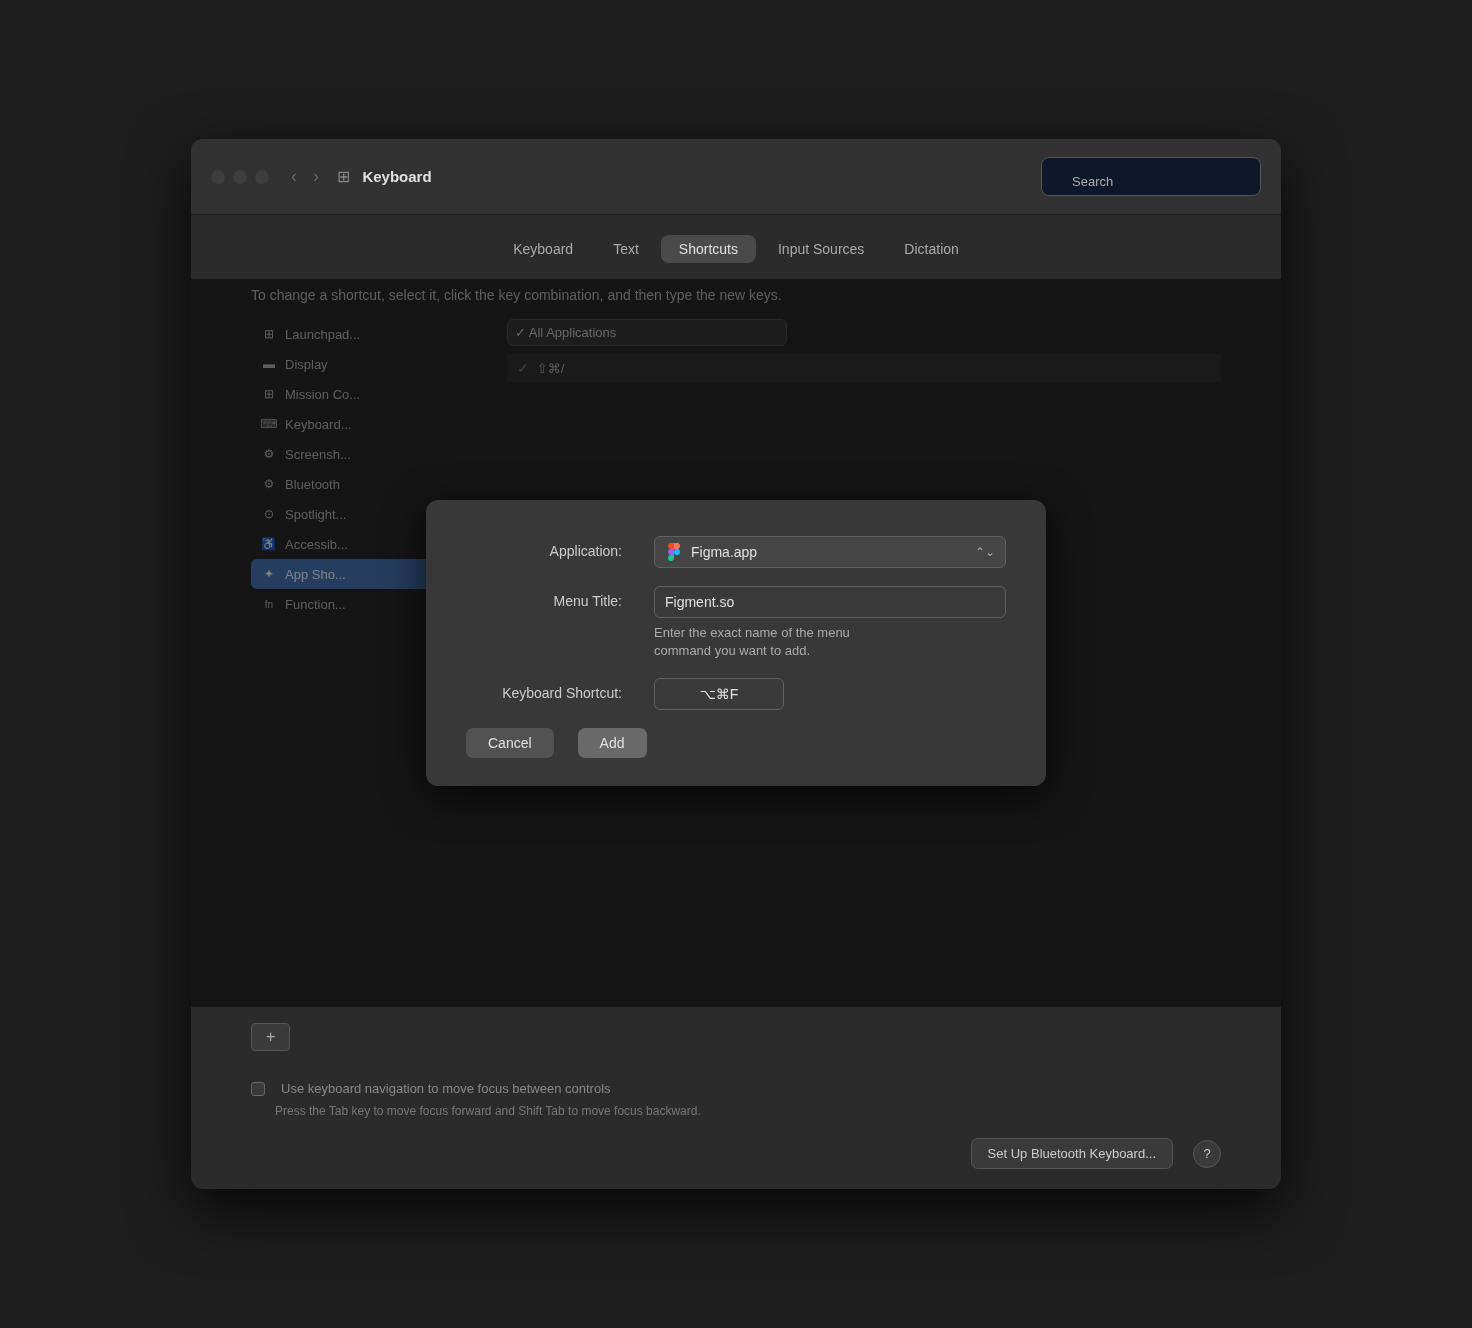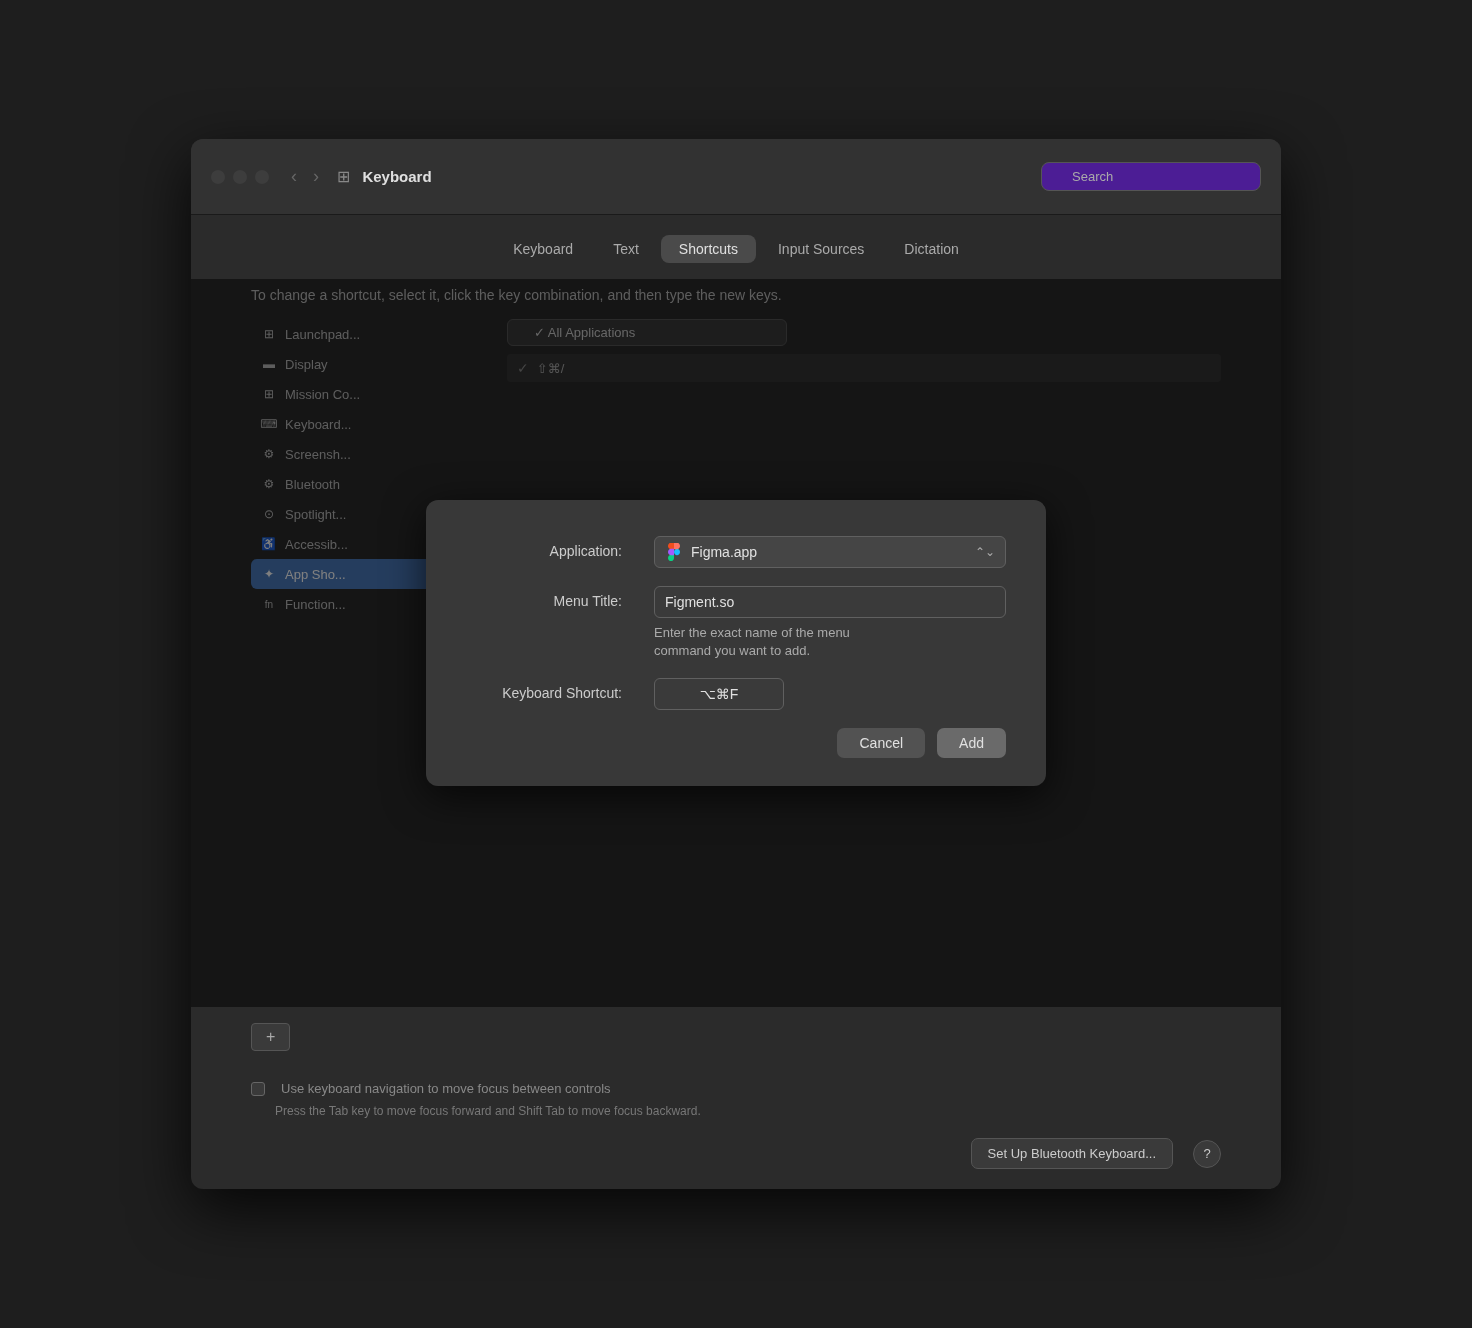--- a/index.html
+++ b/index.html
@@ -72,24 +72,24 @@
     }
 
     .window-title {
       color: #e0e0e0;
       font-size: 15px;
       font-weight: 600;
       flex: 1;
     }
 
     .search-bar {
-      background: #4c1d95;
+      background: #0f172a;
       border: 1px solid #555;
       border-radius: 8px;
-      padding: 6px 12px 6px 30px;
+      padding: 16px 12px 6px 30px;
       color: #aaa;
       font-size: 13px;
       width: 220px;
       position: relative;
     }
 
     .search-wrapper {
       position: relative;
       display: flex;
       align-items: center;
@@ -195,21 +195,21 @@
       align-items: center;
       margin-bottom: 8px;
     }
 
     .app-selector {
       background: #3a3a3a;
       border: 1px solid #555;
       border-radius: 6px;
       color: #ccc;
       font-size: 13px;
-      padding: 5px 26px;
+      padding: 5px 7px;
       display: flex;
       align-items: center;
       gap: 6px;
       cursor: pointer;
       width: 280px;
     }
 
     .shortcut-row {
       display: flex;
       align-items: center;
@@ -329,22 +329,21 @@
       color: #e0e0e0;
       font-size: 14px;
       padding: 7px 12px;
       width: 130px;
       text-align: center;
       outline: none;
     }
 
     .modal-buttons {
       display: flex;
-      justify-content: flex-end;
-      gap: 12px;
+      gap: 24px;
     }
 
     .btn {
       padding: 7px 22px;
       border-radius: 7px;
       font-size: 14px;
       cursor: pointer;
       border: none;
     }
 

